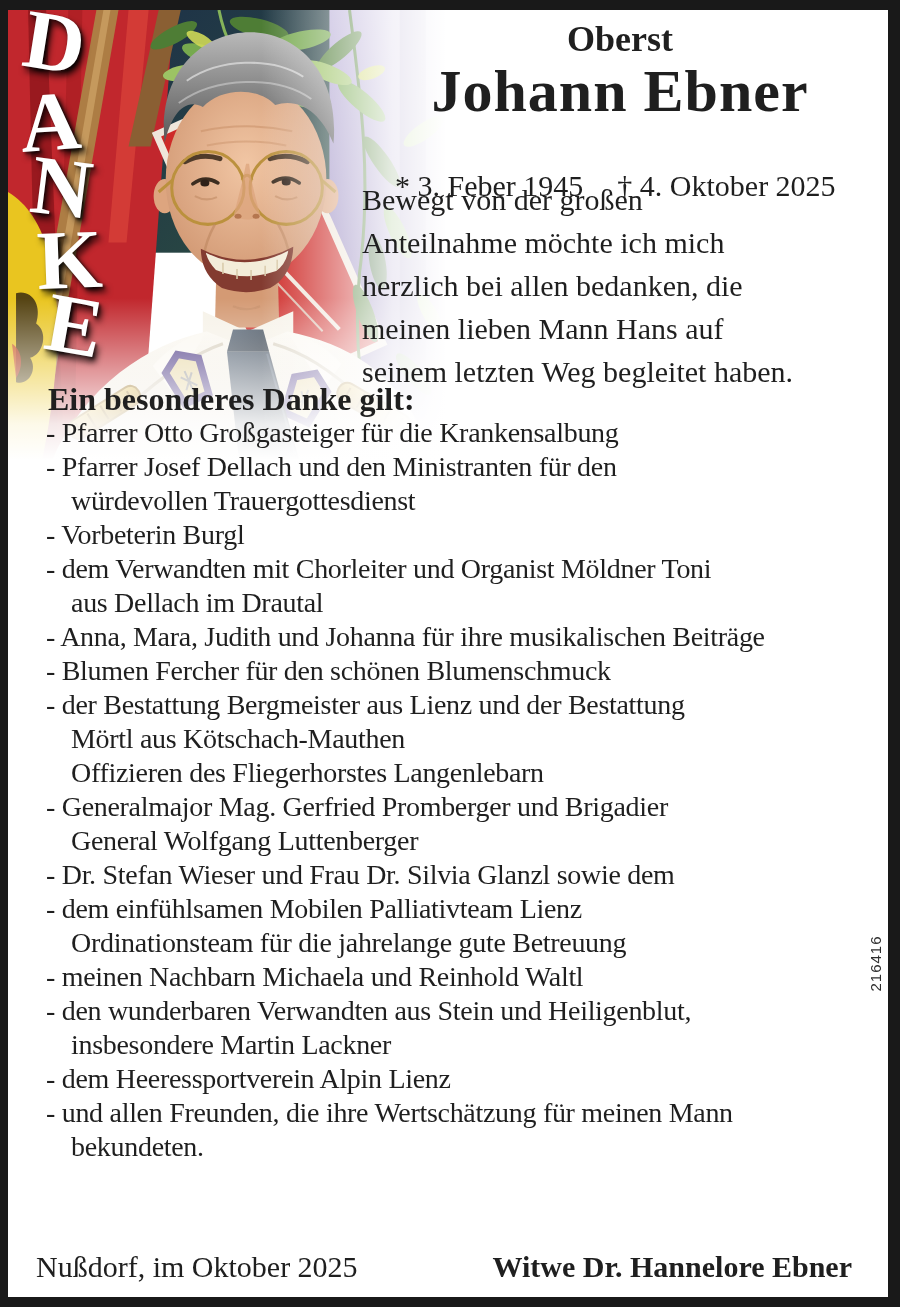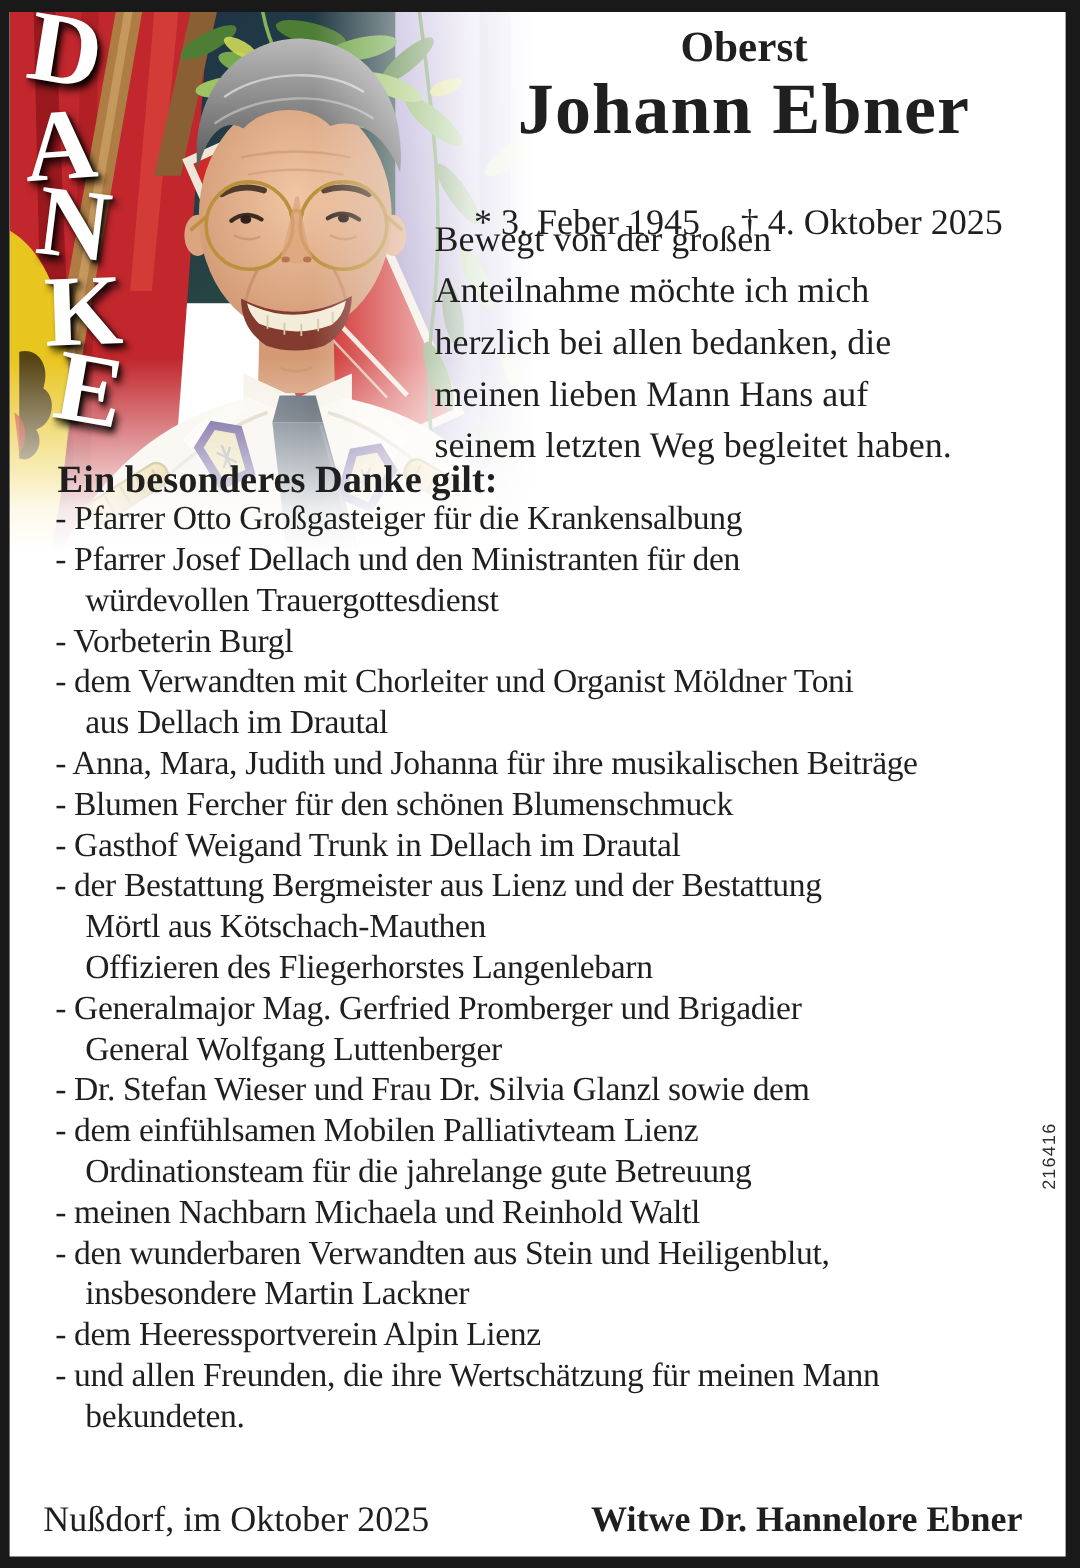--- a/index.html
+++ b/index.html
@@ -273,21 +273,20 @@
   <div class="thanks-heading">Ein besonderes Danke gilt:</div>
   <div class="thanks">
       <div class="li-line">- Pfarrer Otto Großgasteiger für die Krankensalbung</div>
       <div class="li-line">- Pfarrer Josef Dellach und den Ministranten für den</div>
       <div class="li-line cont">würdevollen Trauergottesdienst</div>
       <div class="li-line">- Vorbeterin Burgl</div>
       <div class="li-line">- dem Verwandten mit Chorleiter und Organist Möldner Toni</div>
       <div class="li-line cont">aus Dellach im Drautal</div>
       <div class="li-line">- Anna, Mara, Judith und Johanna für ihre musikalischen Beiträge</div>
       <div class="li-line">- Blumen Fercher für den schönen Blumenschmuck</div>
-      <div class="li-line">- Gasthof Weigand Trunk in Dellach im Drautal</div>
       <div class="li-line">- der Bestattung Bergmeister aus Lienz und der Bestattung</div>
       <div class="li-line cont">Mörtl aus Kötschach-Mauthen</div>
       <div class="li-line cont">Offizieren des Fliegerhorstes Langenlebarn</div>
       <div class="li-line">- Generalmajor Mag. Gerfried Promberger und Brigadier</div>
       <div class="li-line cont">General Wolfgang Luttenberger</div>
       <div class="li-line">- Dr. Stefan Wieser und Frau Dr. Silvia Glanzl sowie dem</div>
       <div class="li-line">- dem einfühlsamen Mobilen Palliativteam Lienz</div>
       <div class="li-line cont">Ordinationsteam für die jahrelange gute Betreuung</div>
       <div class="li-line">- meinen Nachbarn Michaela und Reinhold Waltl</div>
       <div class="li-line">- den wunderbaren Verwandten aus Stein und Heiligenblut,</div>

